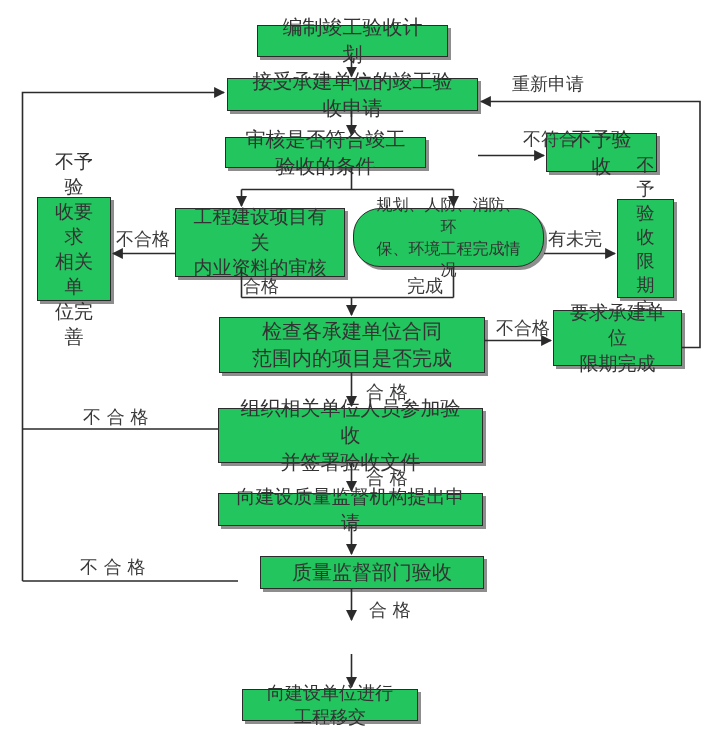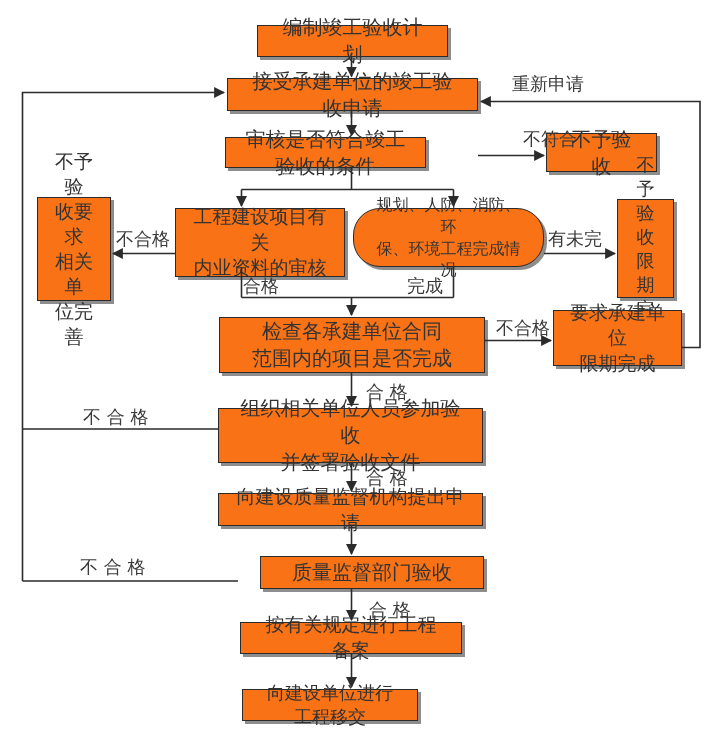--- a/index.html
+++ b/index.html
@@ -3,21 +3,21 @@
 <meta charset="utf-8">
 <style>
   html,body { margin:0; padding:0; background:#ffffff; }
   #stage {
     position:relative; width:720px; height:745px; background:#ffffff;
     font-family:"DejaVu Serif","Liberation Serif",serif; overflow:hidden;
   }
   #wires { position:absolute; left:0; top:0; width:720px; height:745px; z-index:3; pointer-events:none; }
   .node {
     position:absolute; box-sizing:border-box; z-index:2;
-    background:#f97316; border:1.5px solid #2b2b2b; box-shadow:3px 3px 0 #8d8d8d;
+    background:#22c55e; border:1.5px solid #2b2b2b; box-shadow:3px 3px 0 #8d8d8d;
     display:flex; align-items:center; justify-content:center;
     text-align:center; color:#333333; font-size:19px; line-height:1.35;
     white-space:pre-line; padding:2px 16px;
   }
   .elabel {
     position:absolute; z-index:4; color:#3a3a3a; font-size:18px; white-space:pre;
   }
   
   #n-plan      { left:257px; top:25px;  width:191px; height:32px; font-size:20px; }
   #n-accept    { left:227px; top:78px;  width:251px; height:33px; font-size:20px; }
@@ -98,21 +98,20 @@
 限期
 完成</div>
   <div class="node" id="n-contract">检查各承建单位合同
 范围内的项目是否完成</div>
   <div class="node" id="n-require">要求承建单位
 限期完成</div>
   <div class="node" id="n-organize">组织相关单位人员参加验收
 并签署验收文件</div>
   <div class="node" id="n-apply">向建设质量监督机构提出申请</div>
   <div class="node" id="n-supervise">质量监督部门验收</div>
-  <div class="node" id="n-record">按有关规定进行工程备案</div>
   <div class="node" id="n-transfer">向建设单位进行工程移交</div>
 
   <span class="elabel" id="l-reapply">重新申请</span>
   <span class="elabel" id="l-notconform">不符合</span>
   <span class="elabel" id="l-unq-docs">不合格</span>
   <span class="elabel" id="l-incomplete">有未完</span>
   <span class="elabel" id="l-q-docs">合格</span>
   <span class="elabel" id="l-completed">完成</span>
   <span class="elabel" id="l-unq-contract">不合格</span>
   <span class="elabel" id="l-q-contract">合 格</span>

